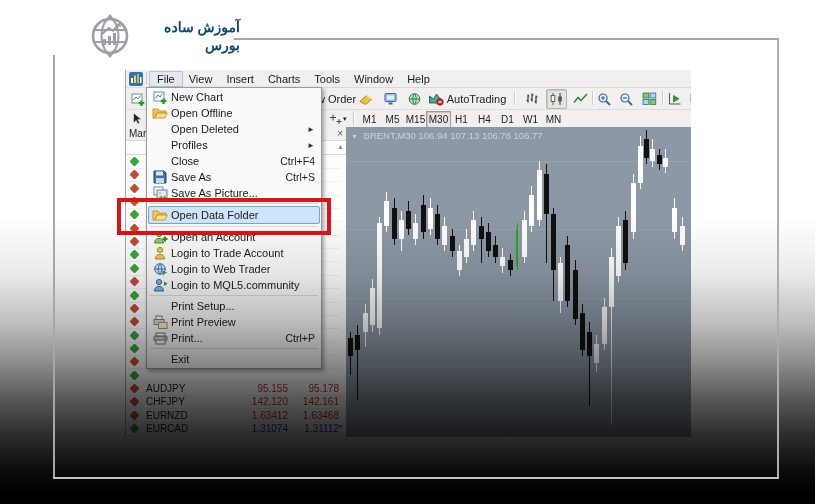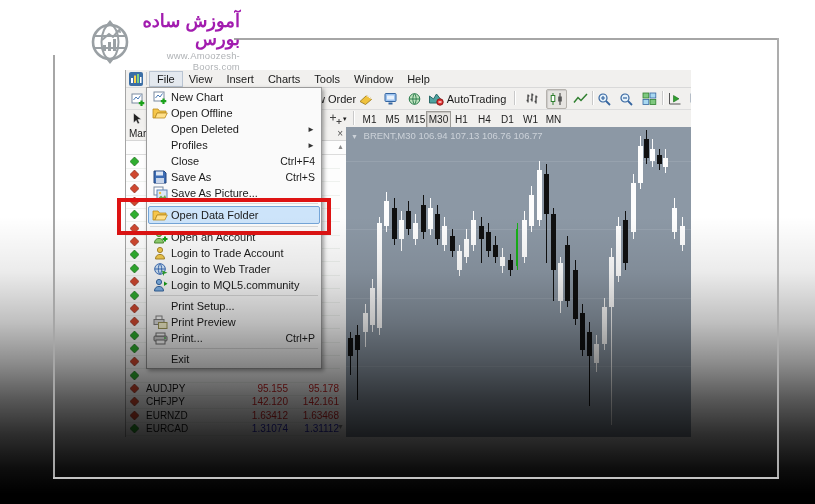--- a/index.html
+++ b/index.html
@@ -7,21 +7,21 @@
         font-family:"Liberation Sans",sans-serif;-webkit-font-smoothing:antialiased;}
   
   .fr{position:absolute;background:#a6a6a6;z-index:60;}
   .fr.top{left:234px;top:38px;width:545px;height:2px;}
   .fr.right{left:777px;top:38px;width:2px;height:441px;background:#adadad;}
   .fr.bottom{left:53px;top:477px;width:726px;height:2px;background:#c2c2c2;}
   .fr.left{left:53px;top:55px;width:2px;height:422px;}
   
   .logo{position:absolute;left:86px;top:12px;z-index:61;display:flex;align-items:center;}
   .logo-text{margin-left:6px;width:100px;text-align:right;}
-  .logo-fa{font-size:18px;font-weight:bold;color:#a21caf;direction:rtl;line-height:18px;}
+  .logo-fa{font-size:14px;font-weight:bold;color:#0c4a6e;direction:rtl;line-height:18px;}
   .logo-url{font-size:9.5px;color:#b0b3b6;letter-spacing:.2px;margin-top:2px;}
   
   .mt4{position:absolute;left:125px;top:70px;width:565px;height:367px;background:#f0efed;
        border-left:1px solid #a5a5a5;overflow:hidden;z-index:20;font-size:11px;color:#1a1a1a;}
   .menubar{position:absolute;left:0;top:0;width:100%;height:17px;background:#f1f0ee;
            border-bottom:1px solid #d9d9d9;display:flex;align-items:center;}
   .appico{width:15px;height:14px;margin:0 3px 0 2px;display:flex;align-items:center;}
   .mb-sep{width:1px;height:13px;background:#c9c9c9;margin-right:3px;}
   .mb-item{padding:1px 7px;cursor:default;}
   .mb-item.open{background:#e4e9ef;outline:1px solid #b9c4d2;}
@@ -100,21 +100,20 @@
         <path d="M24 2l4 5h-8zM24 46l-4-5h8z" fill="#9aa0a4"></path>
         <rect x="17" y="27" width="3" height="6" fill="#9aa0a4"></rect>
         <rect x="22" y="24" width="3" height="9" fill="#9aa0a4"></rect>
         <rect x="27" y="21" width="3" height="12" fill="#9aa0a4"></rect>
         <path d="M16 22l7-6 4 3 6-7" stroke="#9aa0a4" stroke-width="2" fill="none"></path>
         <path d="M34 10l1 5-5-1z" fill="#9aa0a4"></path>
       </svg>
     </span>
     <span class="logo-text">
       <div class="logo-fa">آموزش ساده بورس</div>
-      <div class="logo-url">www.Amoozesh-Boors.com</div>
     </span>
   </div>
 
   <div class="mt4">
     <div class="menubar">
       <span class="appico icon">
         <svg width="14" height="14" viewBox="0 0 14 14">
             <rect width="14" height="14" rx="2" fill="#3b6ea5"></rect>
             <rect x="2" y="6" width="2" height="5" fill="#fff"></rect>
             <rect x="5" y="3.5" width="2" height="7.5" fill="#ffd24a"></rect>

